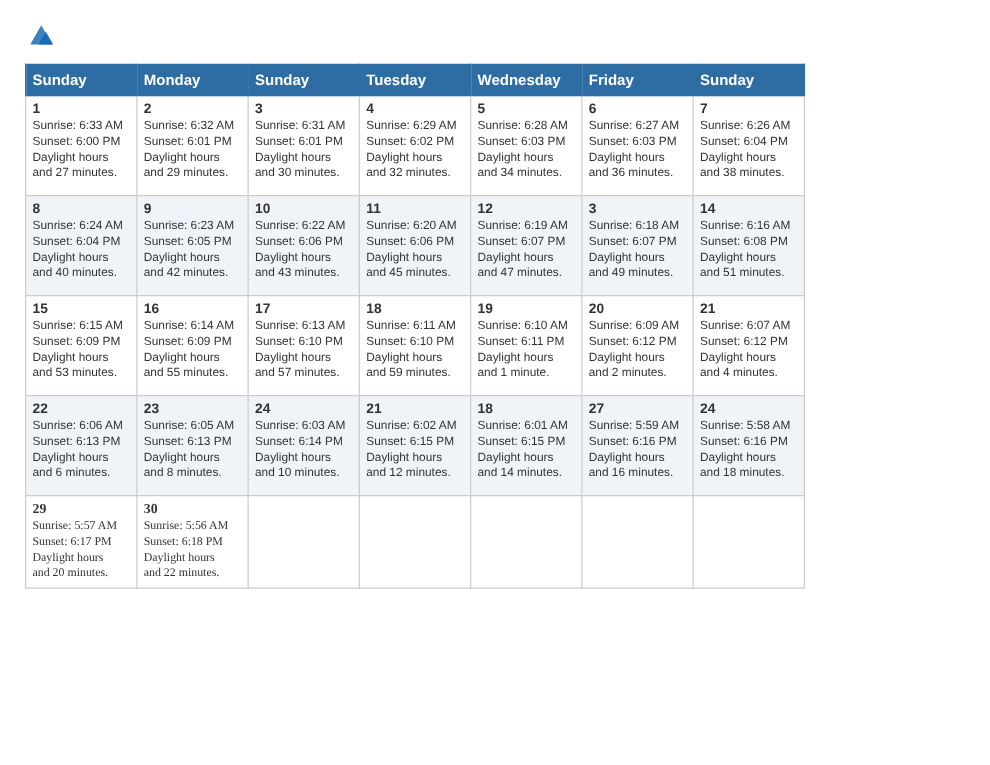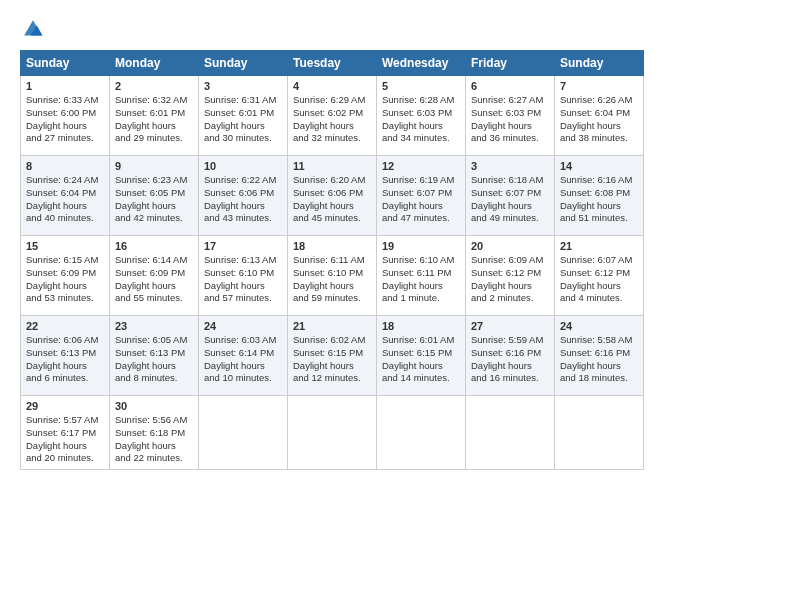--- a/index.html
+++ b/index.html
@@ -67,20 +67,21 @@
     }
     .calendar td {
       border: 1px solid #ccc;
       vertical-align: top;
       padding: 4px 5px;
       background: #fff;
       height: 80px;
     }
     .calendar tr:last-child td {
       height: 70px;
+      font-family: Liberation Serif, serif;
     }
     .day-num {
       font-weight: bold;
       font-size: 11px;
       color: #333;
       display: block;
       margin-bottom: 2px;
     }
     .day-info {
       font-size: 9.5px;

